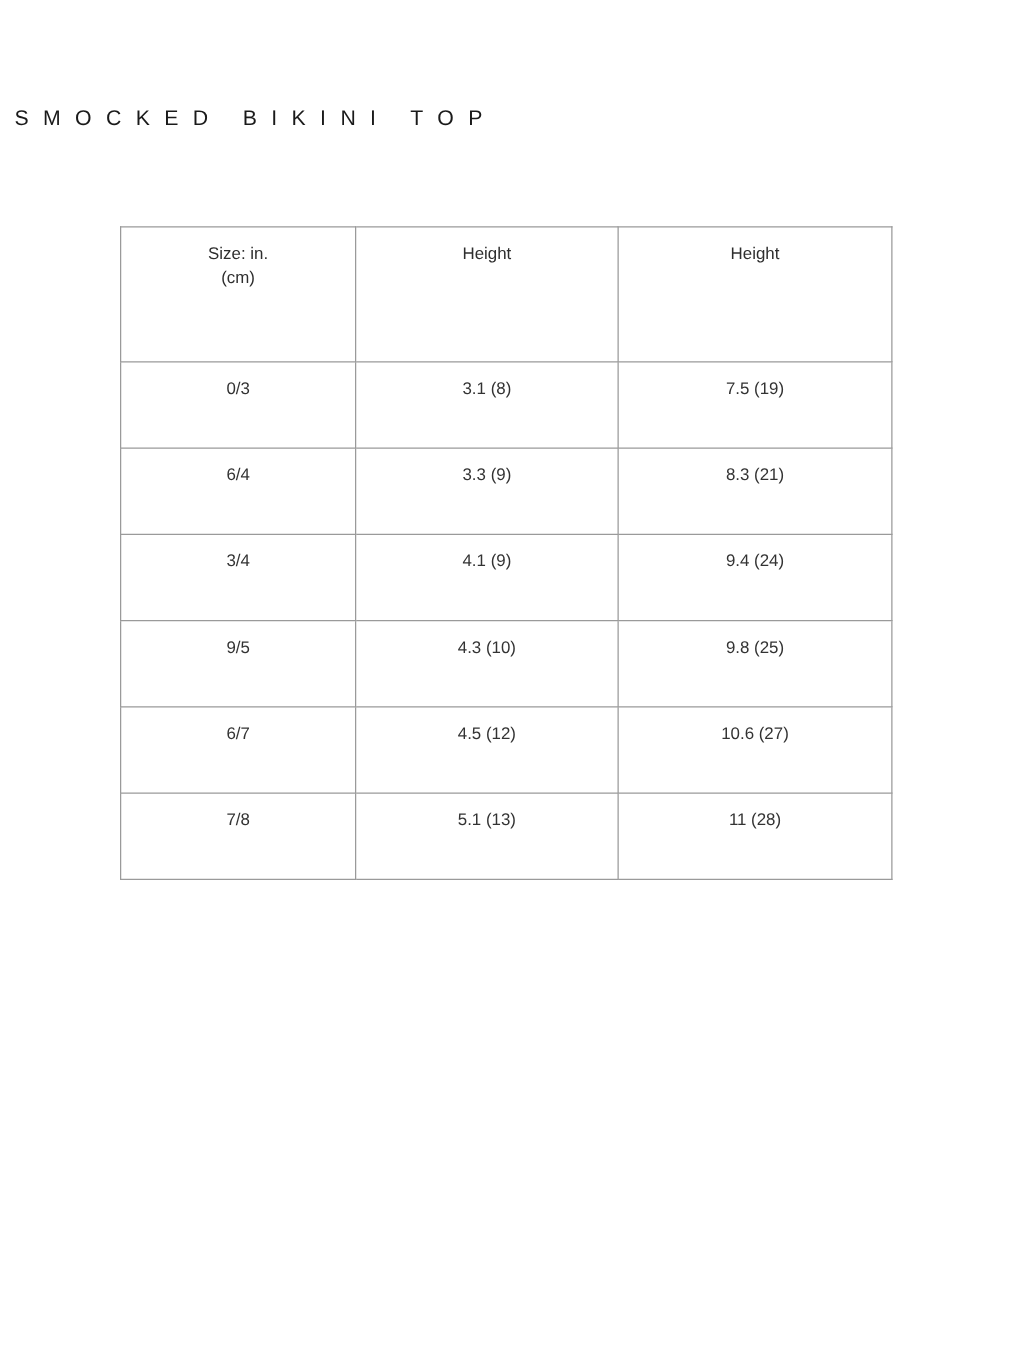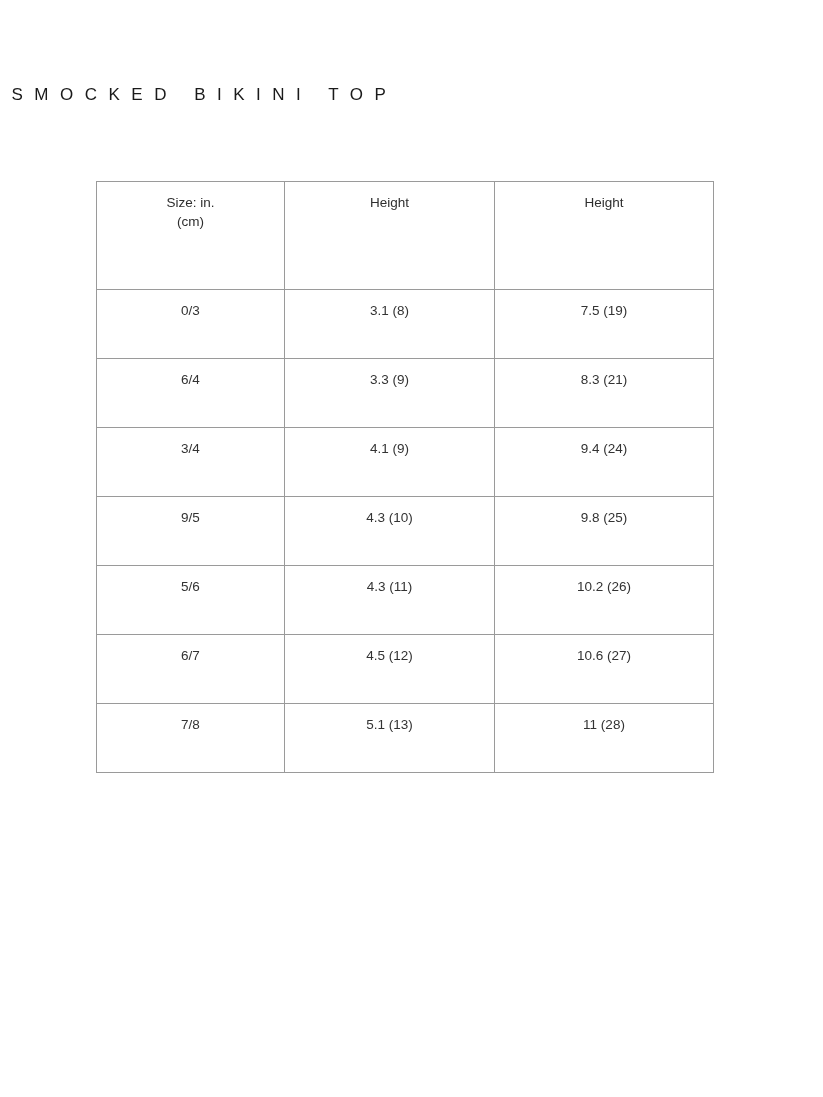--- a/index.html
+++ b/index.html
@@ -121,25 +121,20 @@
           <td>3/4</td>
           <td>4.1 (9)</td>
           <td>9.4 (24)</td>
         </tr>
         <tr>
           <td>9/5</td>
           <td>4.3 (10)</td>
           <td>9.8 (25)</td>
         </tr>
         <tr>
-          <td>5/6</td>
-          <td>4.3 (11)</td>
-          <td>10.2 (26)</td>
-        </tr>
-        <tr>
           <td>6/7</td>
           <td>4.5 (12)</td>
           <td>10.6 (27)</td>
         </tr>
         <tr>
           <td>7/8</td>
           <td>5.1 (13)</td>
           <td>11 (28)</td>
         </tr>
       </tbody>

